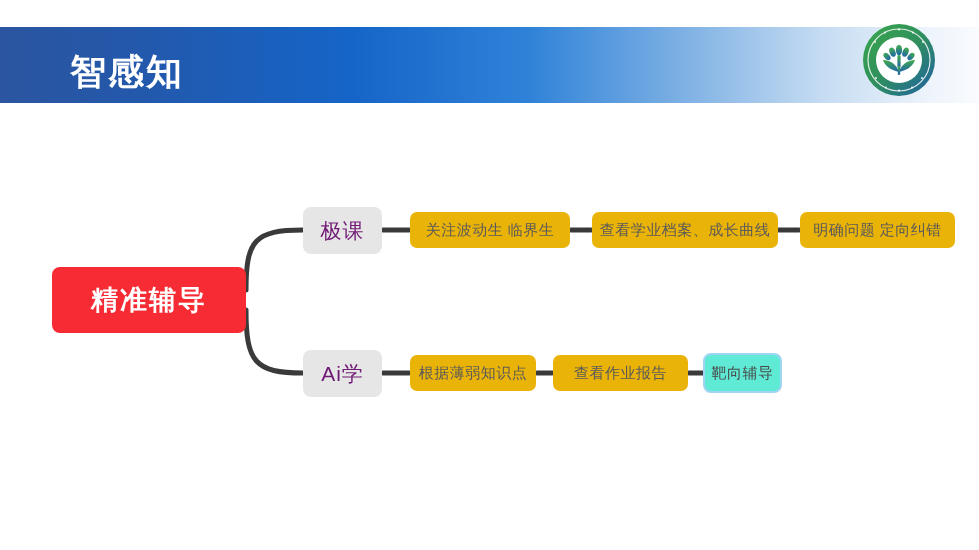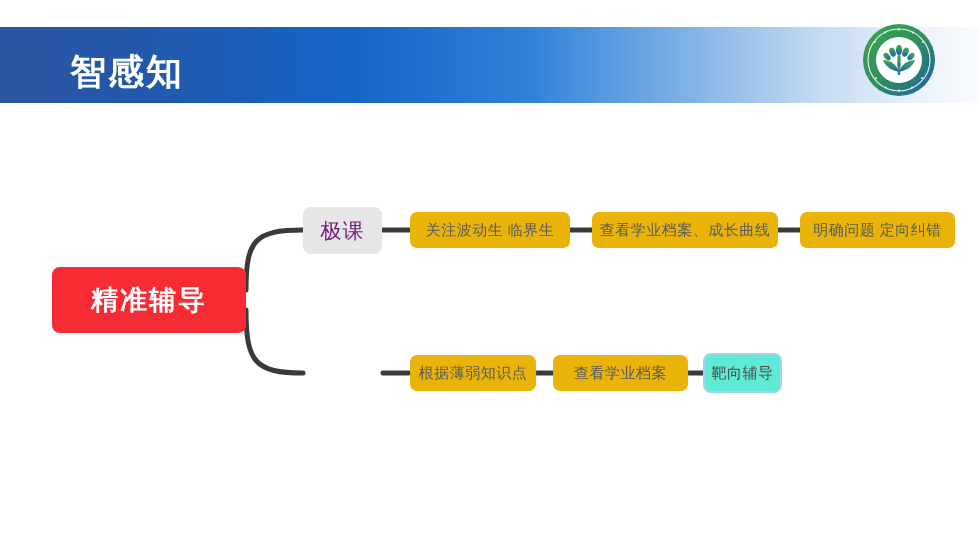--- a/index.html
+++ b/index.html
@@ -205,20 +205,21 @@
   <div class="node" id="root-node">精准辅导</div>
 
   <div class="node branch-node" id="branch-node-jike">极课</div>
 
   <div class="node leaf-node" id="leaf-top-1">关注波动生 临界生</div>
 
   <div class="node leaf-node" id="leaf-top-2">查看学业档案、成长曲线</div>
 
   <div class="node leaf-node" id="leaf-top-3">明确问题 定向纠错</div>
 
+  <div class="node branch-node" id="branch-node-aixue">Ai学</div>
 
   <div class="node leaf-node" id="leaf-bottom-1">根据薄弱知识点</div>
 
-  <div class="node leaf-node" id="leaf-bottom-2">查看学业档案</div>
+  <div class="node leaf-node" id="leaf-bottom-2">查看作业报告</div>
 
   <div class="node" id="leaf-bottom-3">靶向辅导</div>
 
 </div>
 
 </body></html>

